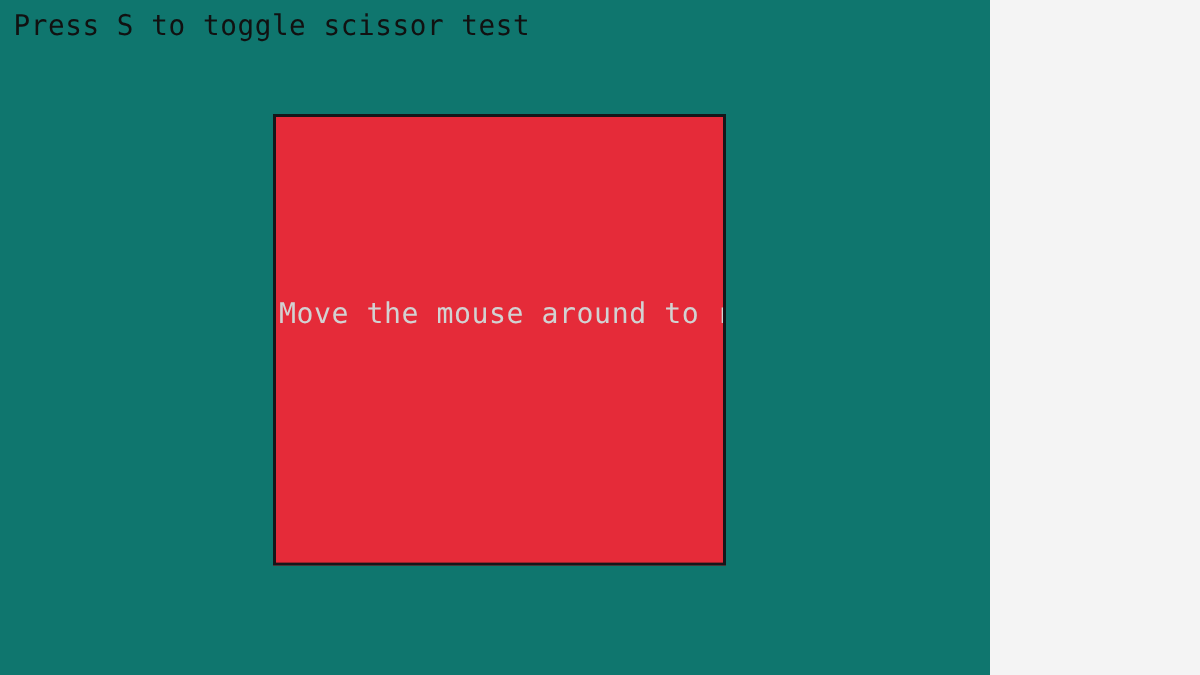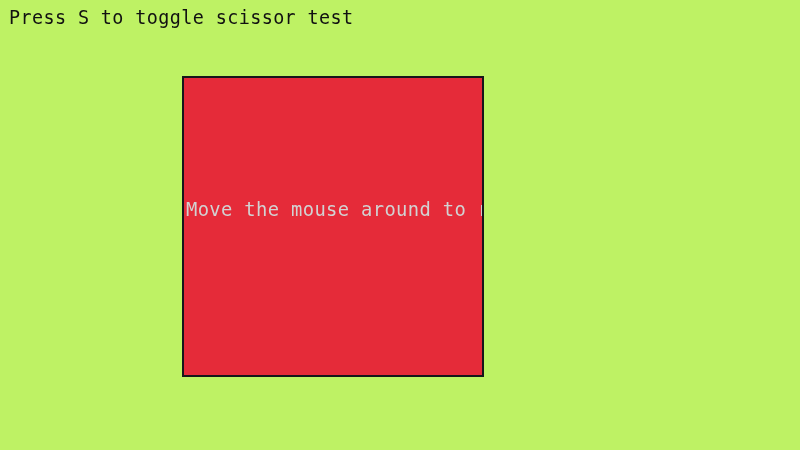--- a/index.html
+++ b/index.html
@@ -9,23 +9,23 @@
   body {
     width: 800px;
     height: 450px;
     overflow: hidden;
     background: #f4f4f4;
     font-family: "DejaVu Sans Mono", monospace;
   }
 
   #app-canvas {
     position: relative;
-    width: 800px;
+    width: 660px;
     height: 450px;
-    background: #bef264;
+    background: #0f766e;
   }
 
   
   #hint-text {
     position: absolute;
     left: 9px;
     top: 5px;
     font-family: "DejaVu Sans Mono", "Liberation Mono", monospace;
     font-size: 19px;
     line-height: 24px;

